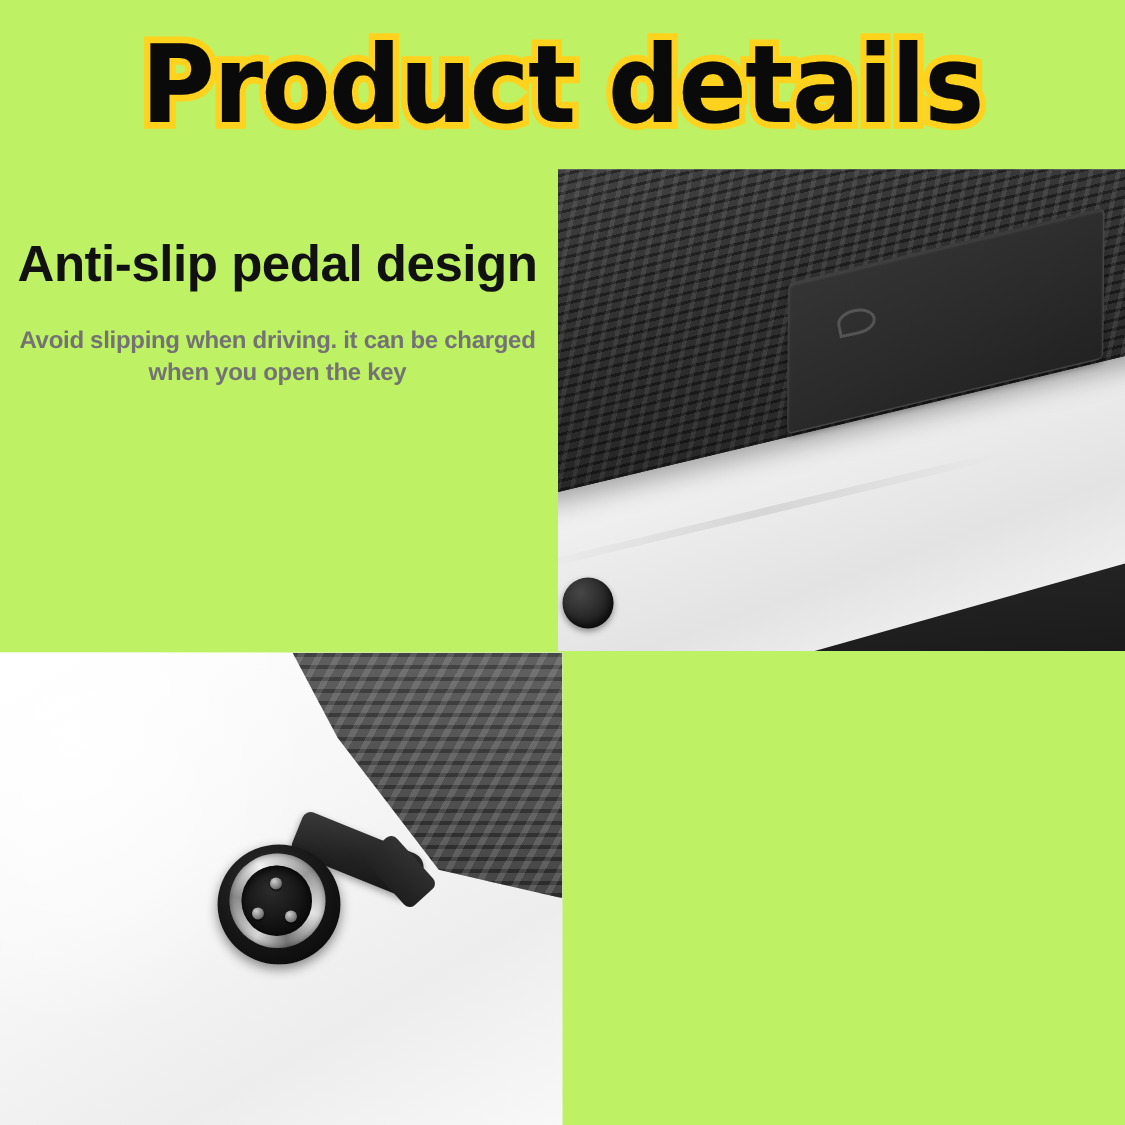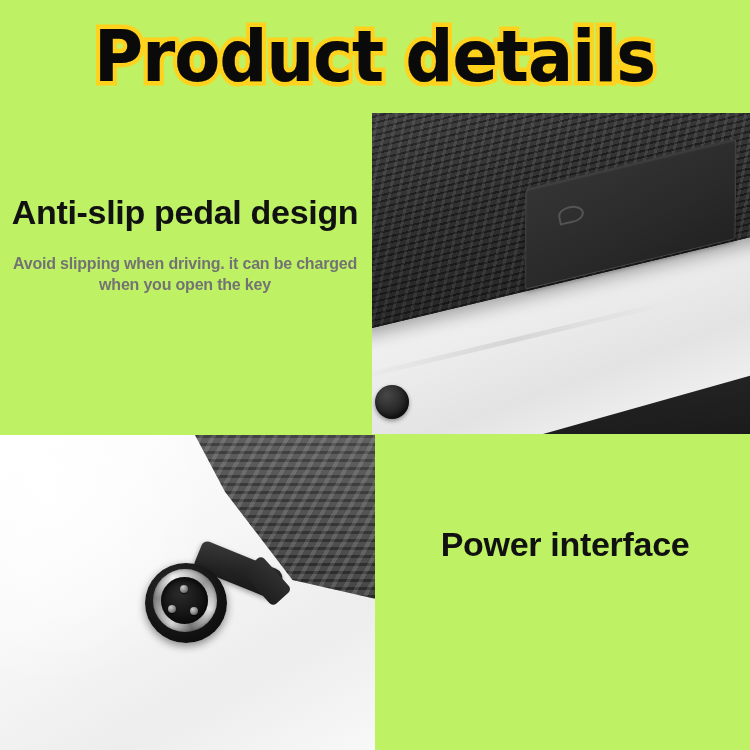--- a/index.html
+++ b/index.html
@@ -51,21 +51,21 @@
     letter-spacing:-0.3px;
   }
   .subtext{
     color:#737373;
     font-weight:700;
     font-size:16px;
     line-height:1.28;
     letter-spacing:-0.2px;
   }
 
-  #left-text{left:6px;top:156px;width:358px;margin-top:36px;}
+  #left-text{left:6px;top:156px;width:358px;}
   #left-text .subtext{margin-top:22px;}
 
   #right-text{left:382px;top:524px;width:366px;}
   #right-text .subtext{margin-top:18px;}
 
   
   .photo{position:absolute;overflow:hidden;background:#fff;}
 
   #photo-pedal{
     left:372px;top:113px;width:378px;height:321px;
@@ -257,16 +257,15 @@
     <div class="pin pin-2"></div>
     <div class="pin pin-3"></div>
   </div>
 
   <div class="txt-block" id="left-text">
     <div class="heading">Anti-slip pedal design</div>
     <div class="subtext">Avoid slipping when driving. it can be charged when you open the key</div>
   </div>
 
   <div class="txt-block" id="right-text">
-    <div class="heading">Power interface</div>
   </div>
 
 </div>
 
 </body></html>

